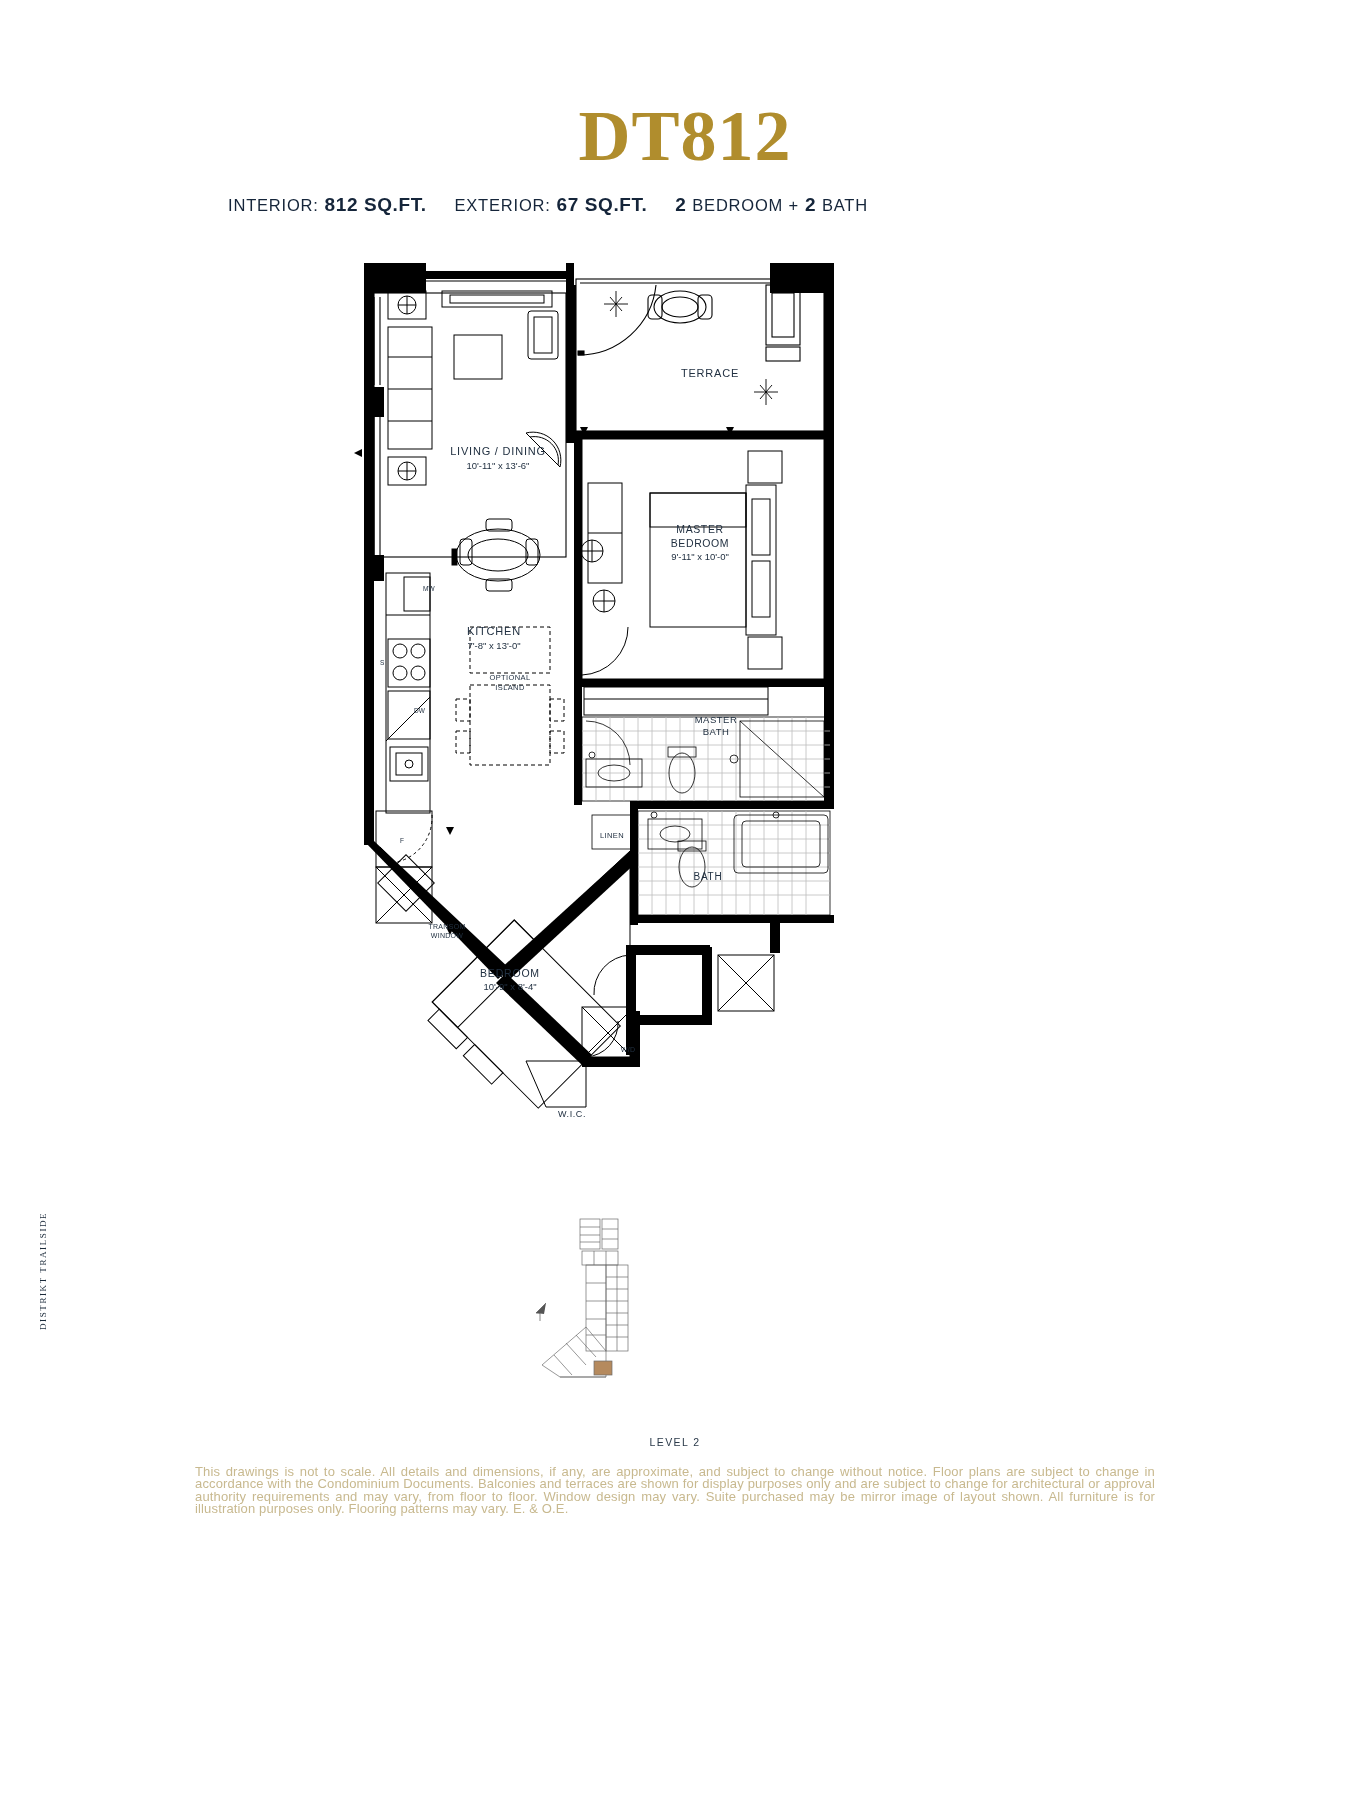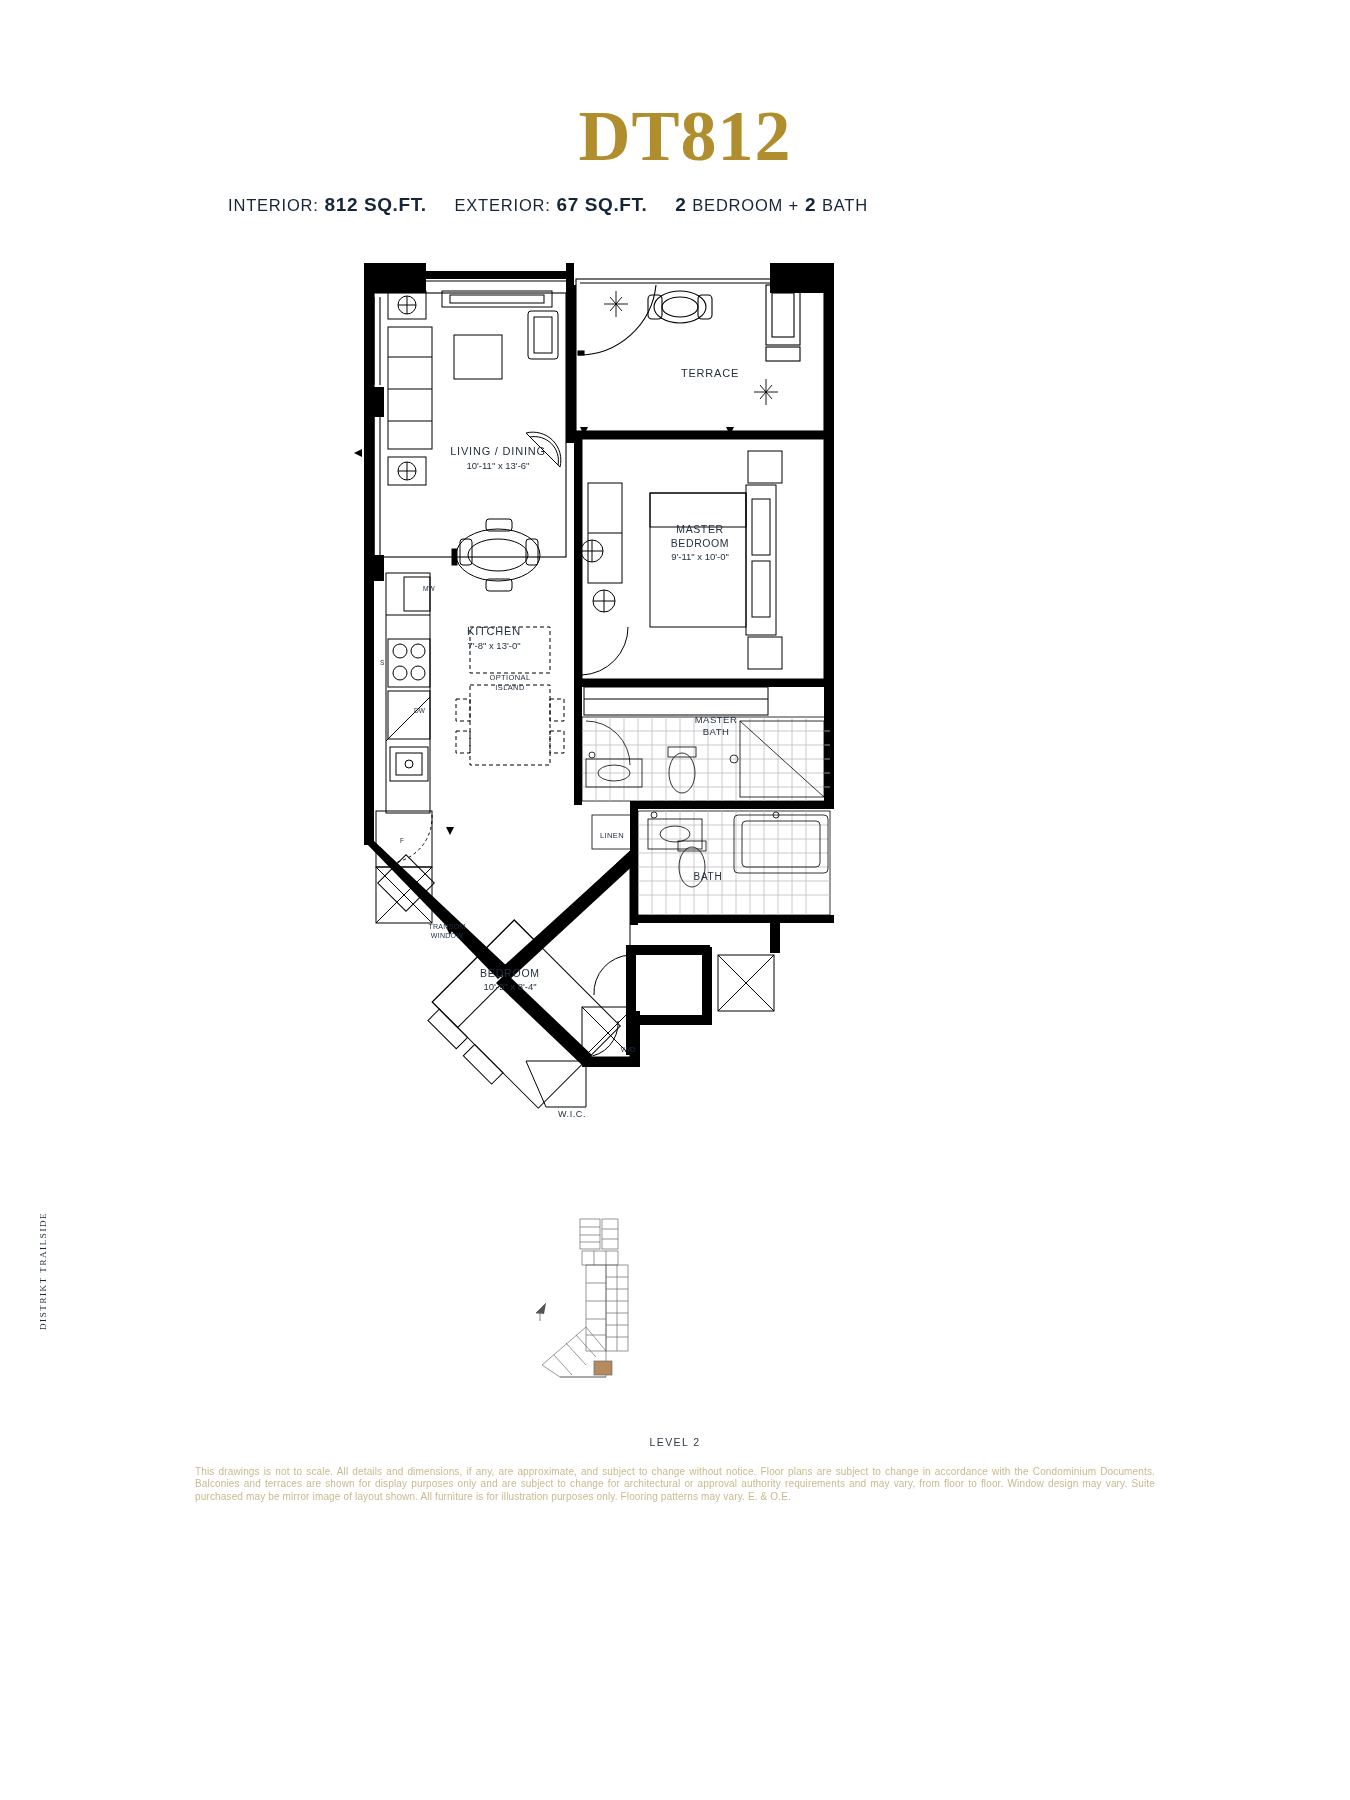--- a/index.html
+++ b/index.html
@@ -27,21 +27,21 @@
   
   .keyplan{position:absolute;left:520px;top:1215px;width:220px;height:185px;}
   .keyplan-label{
     position:absolute;left:0;top:1405px;width:1350px;text-align:center;
     font-size:10.5px;letter-spacing:1.4px;color:#2b3a4a;margin-top:31px;
   }
 
   
   .disclaimer{
     position:absolute;left:195px;top:1466px;width:960px;
-    font-size:10px;line-height:12.4px;color:#c8b98f;text-align:justify;
+    font-size:13px;line-height:12.4px;color:#c8b98f;text-align:justify;
     letter-spacing:0.15px;
   }
 
   
   .brand{
     position:absolute;left:38px;top:1330px;
     font-family:"Liberation Serif", serif;font-size:9px;letter-spacing:1.6px;
     color:#1b2a3a;transform:rotate(-90deg);transform-origin:left top;
     white-space:nowrap;
   }

